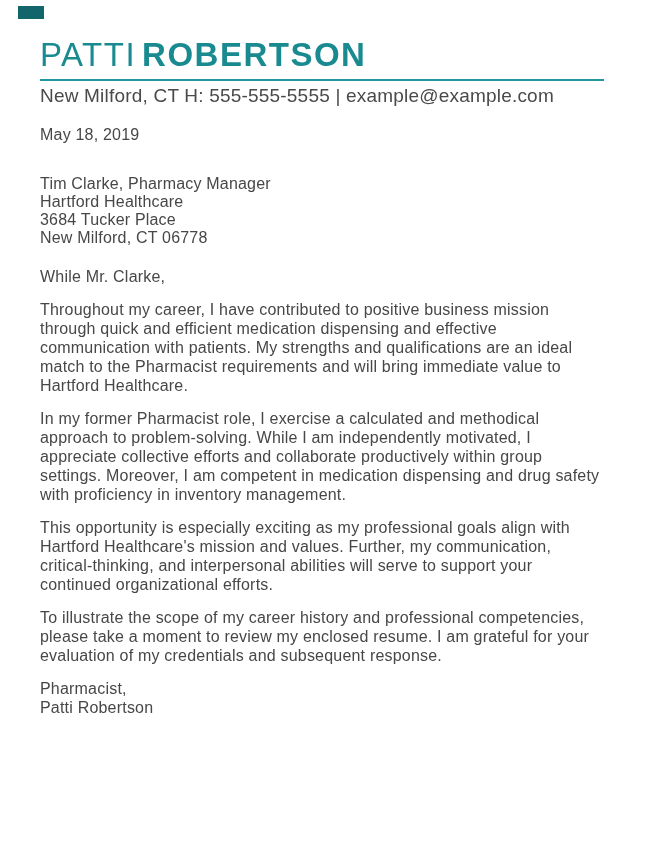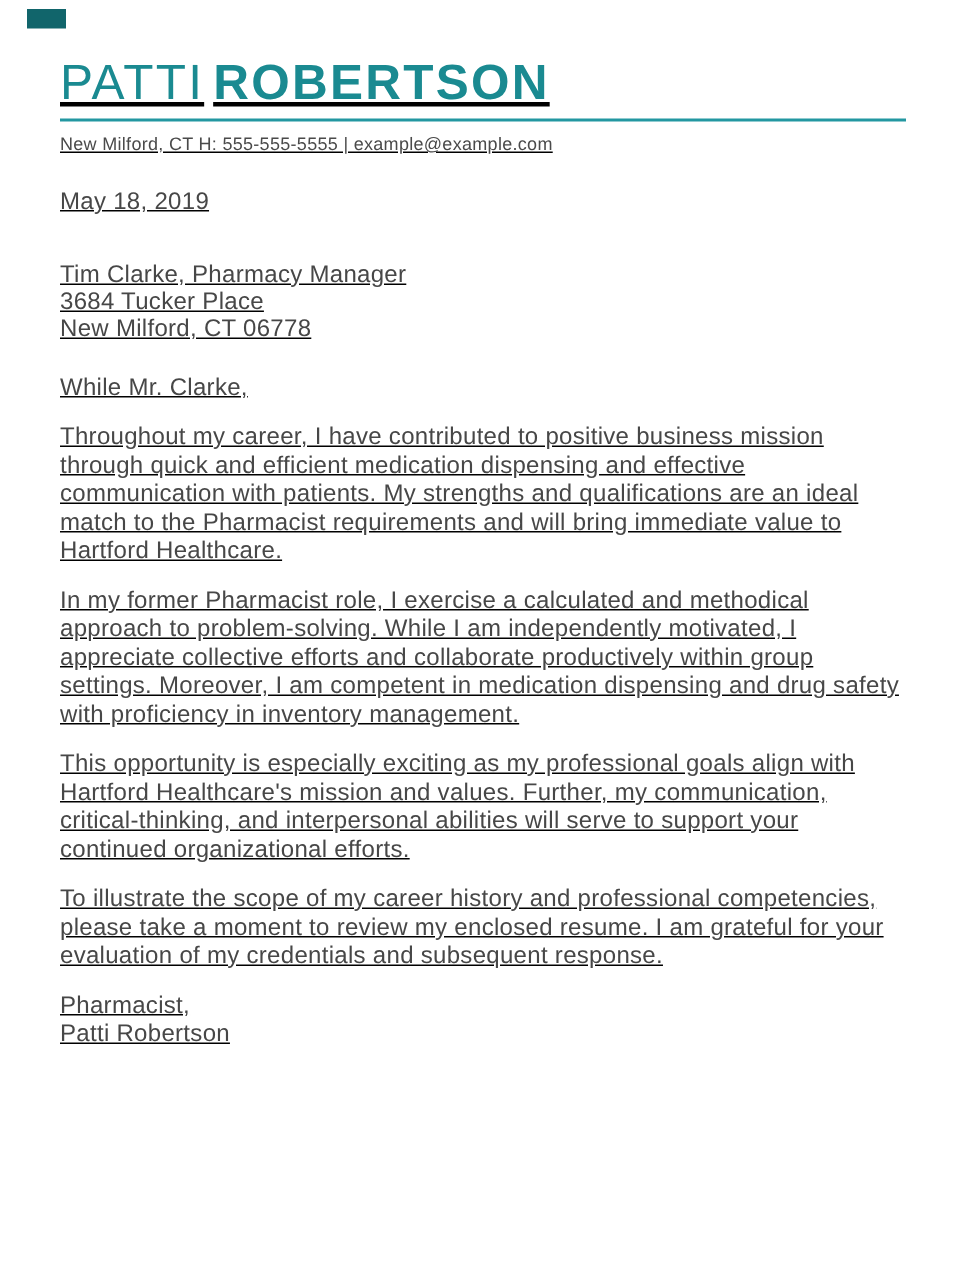--- a/index.html
+++ b/index.html
@@ -8,21 +8,20 @@
     font-family: "Liberation Sans", "DejaVu Sans", sans-serif;
     width: 650px;
   }
   .page {
     position: relative;
     width: 642px;
     height: 841px;
     background: #ffffff;
     padding: 38px 38px 12px 40px;
     overflow: hidden;
-    text-decoration: underline;
   }
   .corner-accent {
     position: absolute;
     top: 6px;
     left: 18px;
     width: 26px;
     height: 13px;
     background: #11656B;
   }
   .name-heading {
@@ -34,21 +33,21 @@
   }
   .name-first { font-weight: 400; }
   .name-last  { font-weight: 800; margin-left: 6px; }
   .header-divider {
     height: 2px;
     background: #2397A1;
     margin-top: 7px;
   }
   .contact-line {
     margin-top: 7px;
-    font-size: 12px;
+    font-size: 19px;
     line-height: 16px;
     color: #4a4a4a;
     letter-spacing: 0.2px;
   }
   .body-text {
     color: #474747;
     font-size: 16px;
     letter-spacing: 0.2px;
   }
   .letter-date { margin-top: 22px; line-height: 17px; }
@@ -75,20 +74,21 @@
   </div>
 
   <div class="header-divider"></div>
 
   <div class="contact-line">New Milford, CT H: 555-555-5555 | example@example.com</div>
 
   <div class="letter-date body-text">May 18, 2019</div>
 
   <div class="recipient-block body-text">
     <div>Tim Clarke, Pharmacy Manager</div>
+    <div>Hartford Healthcare</div>
     <div>3684 Tucker Place</div>
     <div>New Milford, CT 06778</div>
   </div>
 
   <div class="salutation body-text">While Mr. Clarke,</div>
 
   <div class="paragraph body-text">Throughout my career, I have contributed to positive business mission through quick and efficient medication dispensing and  effective communication with patients. My strengths and qualifications are an ideal match to the Pharmacist requirements and will bring immediate value to Hartford Healthcare.</div>
   <div class="paragraph body-text">In my former Pharmacist role, I exercise a calculated and methodical approach to problem-solving. While I am independently motivated, I appreciate collective efforts and collaborate productively within group settings. Moreover, I am competent in medication dispensing and drug safety with proficiency in inventory management.</div>
   <div class="paragraph body-text">This opportunity is especially exciting as my professional goals align with Hartford Healthcare's mission and values. Further, my communication, critical-thinking, and interpersonal abilities will serve to support your continued organizational efforts.</div>
   <div class="paragraph body-text">To illustrate the scope of my career history and professional competencies, please take a moment to review my enclosed resume. I am grateful for your evaluation of my credentials and subsequent response.</div>

